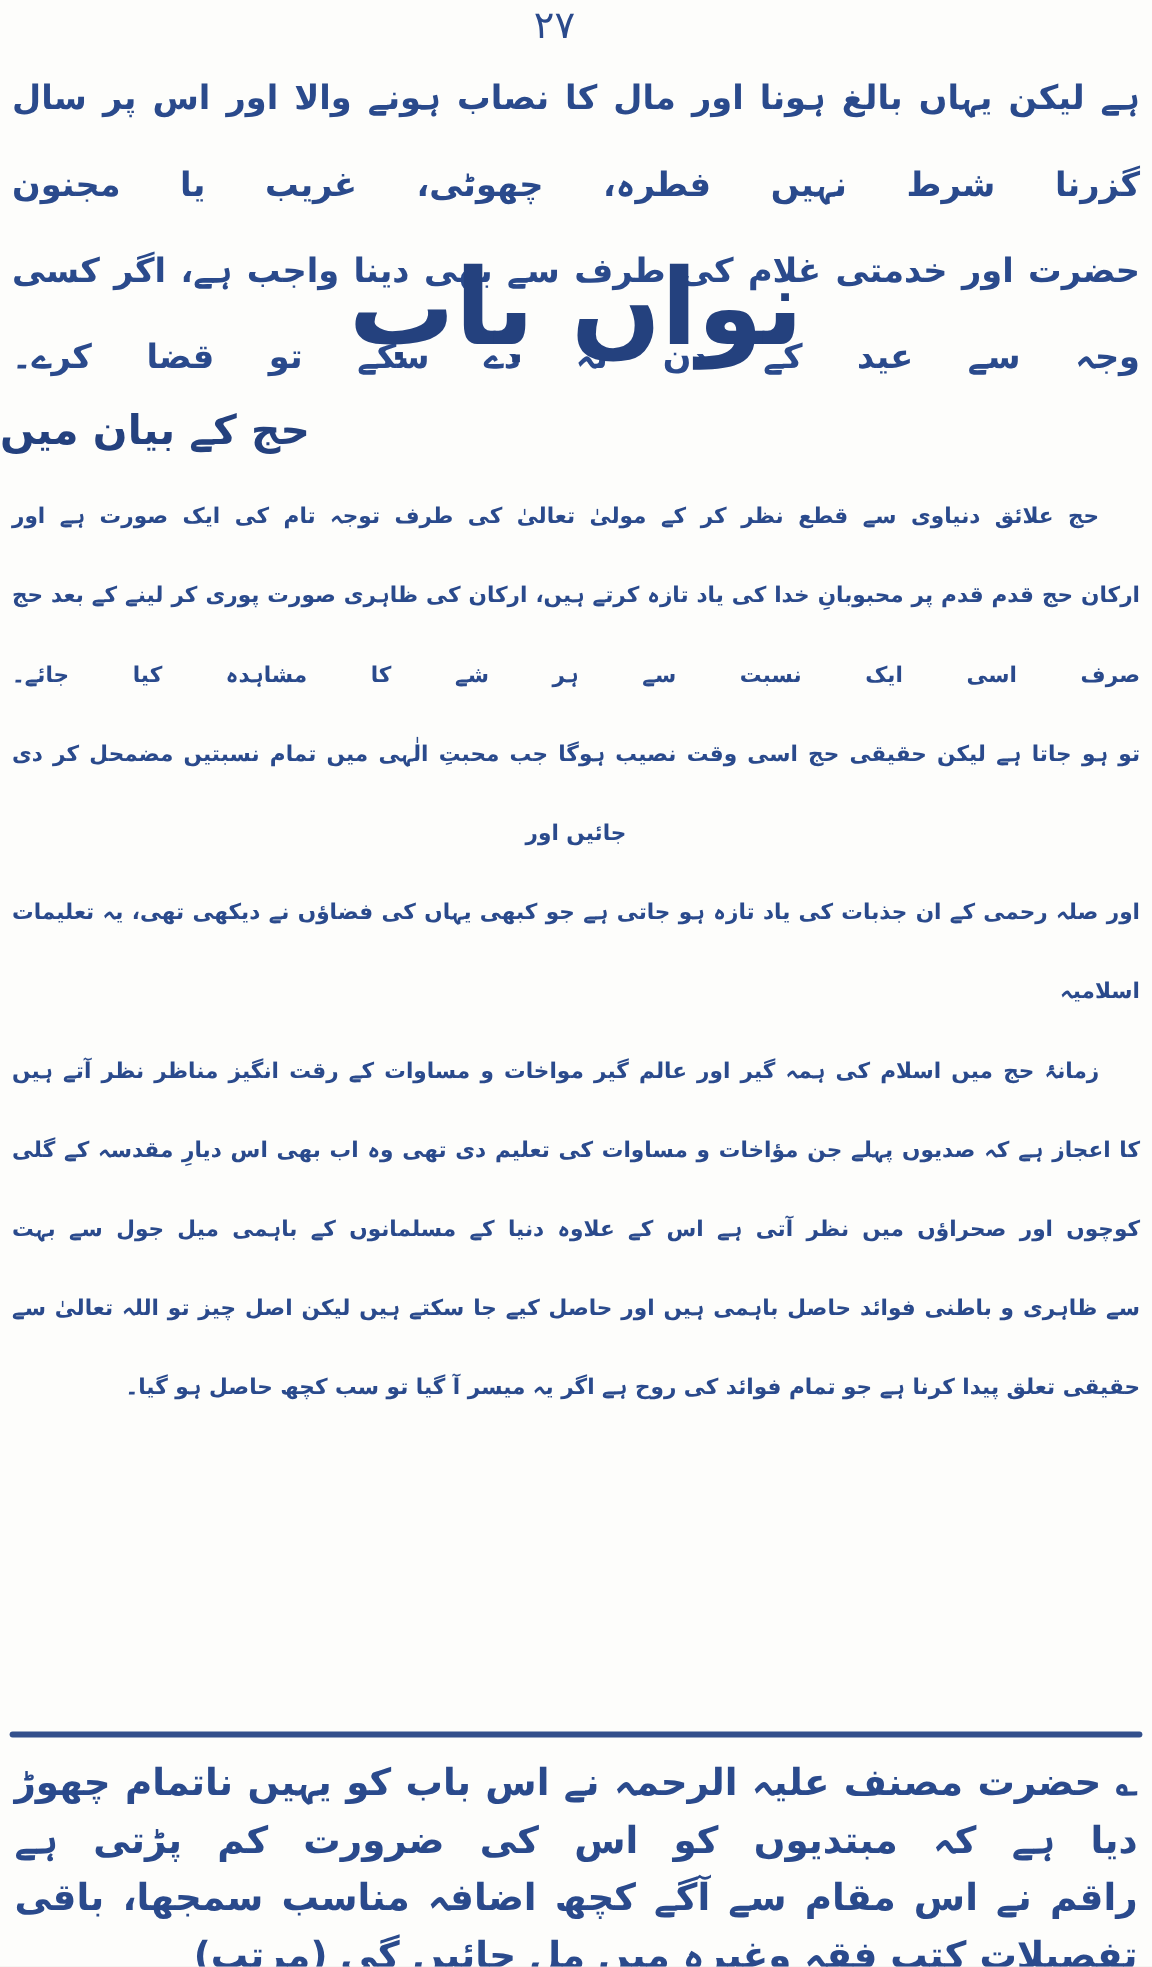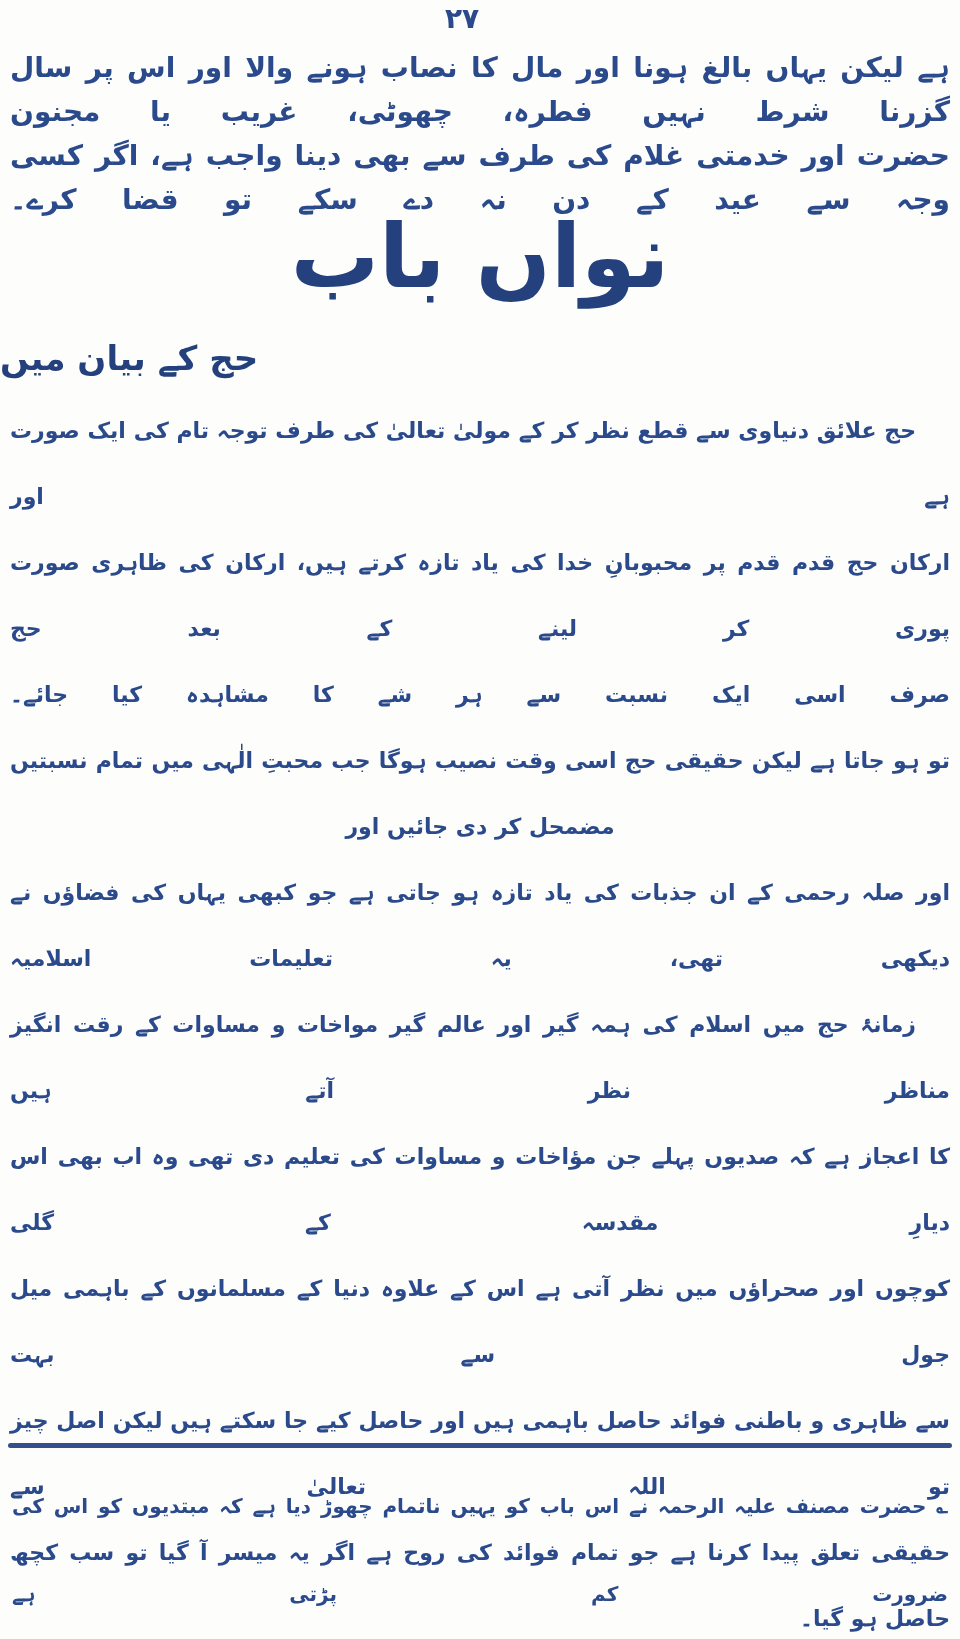--- a/index.html
+++ b/index.html
@@ -9,28 +9,28 @@
     margin:0 auto;
     background:var(--paper,#fdfdfb);
     font-family:"DejaVu Sans",sans-serif;
     color:var(--ink,#2a4a8c);
     direction:rtl;
     overflow:hidden;
   }
   .page-number{
     position:absolute;top:2px;left:0;right:36px;
     text-align:center;
-    font-size:28px;font-weight:bold;
+    font-size:32px;font-weight:normal;
     color:var(--ink,#2a4a8c);
   }
   .top-block{
     position:absolute;top:46px;right:10px;left:10px;
   }
   .top-block .line{
-    font-size:28px;line-height:44px;
+    font-size:28px;line-height:72px;
     text-align:justify;text-align-last:justify;
     font-weight:bold;
   }
   .chapter-title{
     position:absolute;top:205px;right:0;left:0;margin:0;
     text-align:center;
     font-size:88px;font-weight:bold;
     letter-spacing:-2px;
     color:var(--ink-dark,#24417e);
   }
@@ -38,40 +38,40 @@
     position:absolute;top:338px;right:0;left:0;margin:0;
     text-align:left;
     font-size:34px;font-weight:bold;
     color:var(--ink-dark,#24417e);
   }
   .body-text{
     position:absolute;top:398px;right:10px;left:10px;
   }
   .para{margin:0;}
   .para .line{
-    font-size:22px;line-height:66px;
+    font-size:18px;line-height:66px;
     text-align:justify;text-align-last:justify;
     font-weight:bold;
     white-space:normal;
   }
   .para .line.first{text-indent:34px;}
   
   .para.p0 .line:last-child{text-align-last:center;}
   .para.p1 .line:last-child{text-align-last:right;}
   .footnote-rule{
     position:absolute;top:1443px;right:8px;left:8px;
     height:5px;border:none;margin:0;
     background:var(--rule,#33508c);
     border-radius:3px;
   }
   .footnote{
     position:absolute;top:1462px;right:12px;left:12px;
   }
   .footnote .line{
-    font-size:20px;line-height:88px;
+    font-size:31px;line-height:48px;
     text-align:justify;text-align-last:justify;
     font-weight:bold;
     color:var(--ink,#2a4a8c);
   }
   .footnote .line:last-child{text-align-last:right;}
 </style>
 </head>
 <body>
 
 <div class="page">

